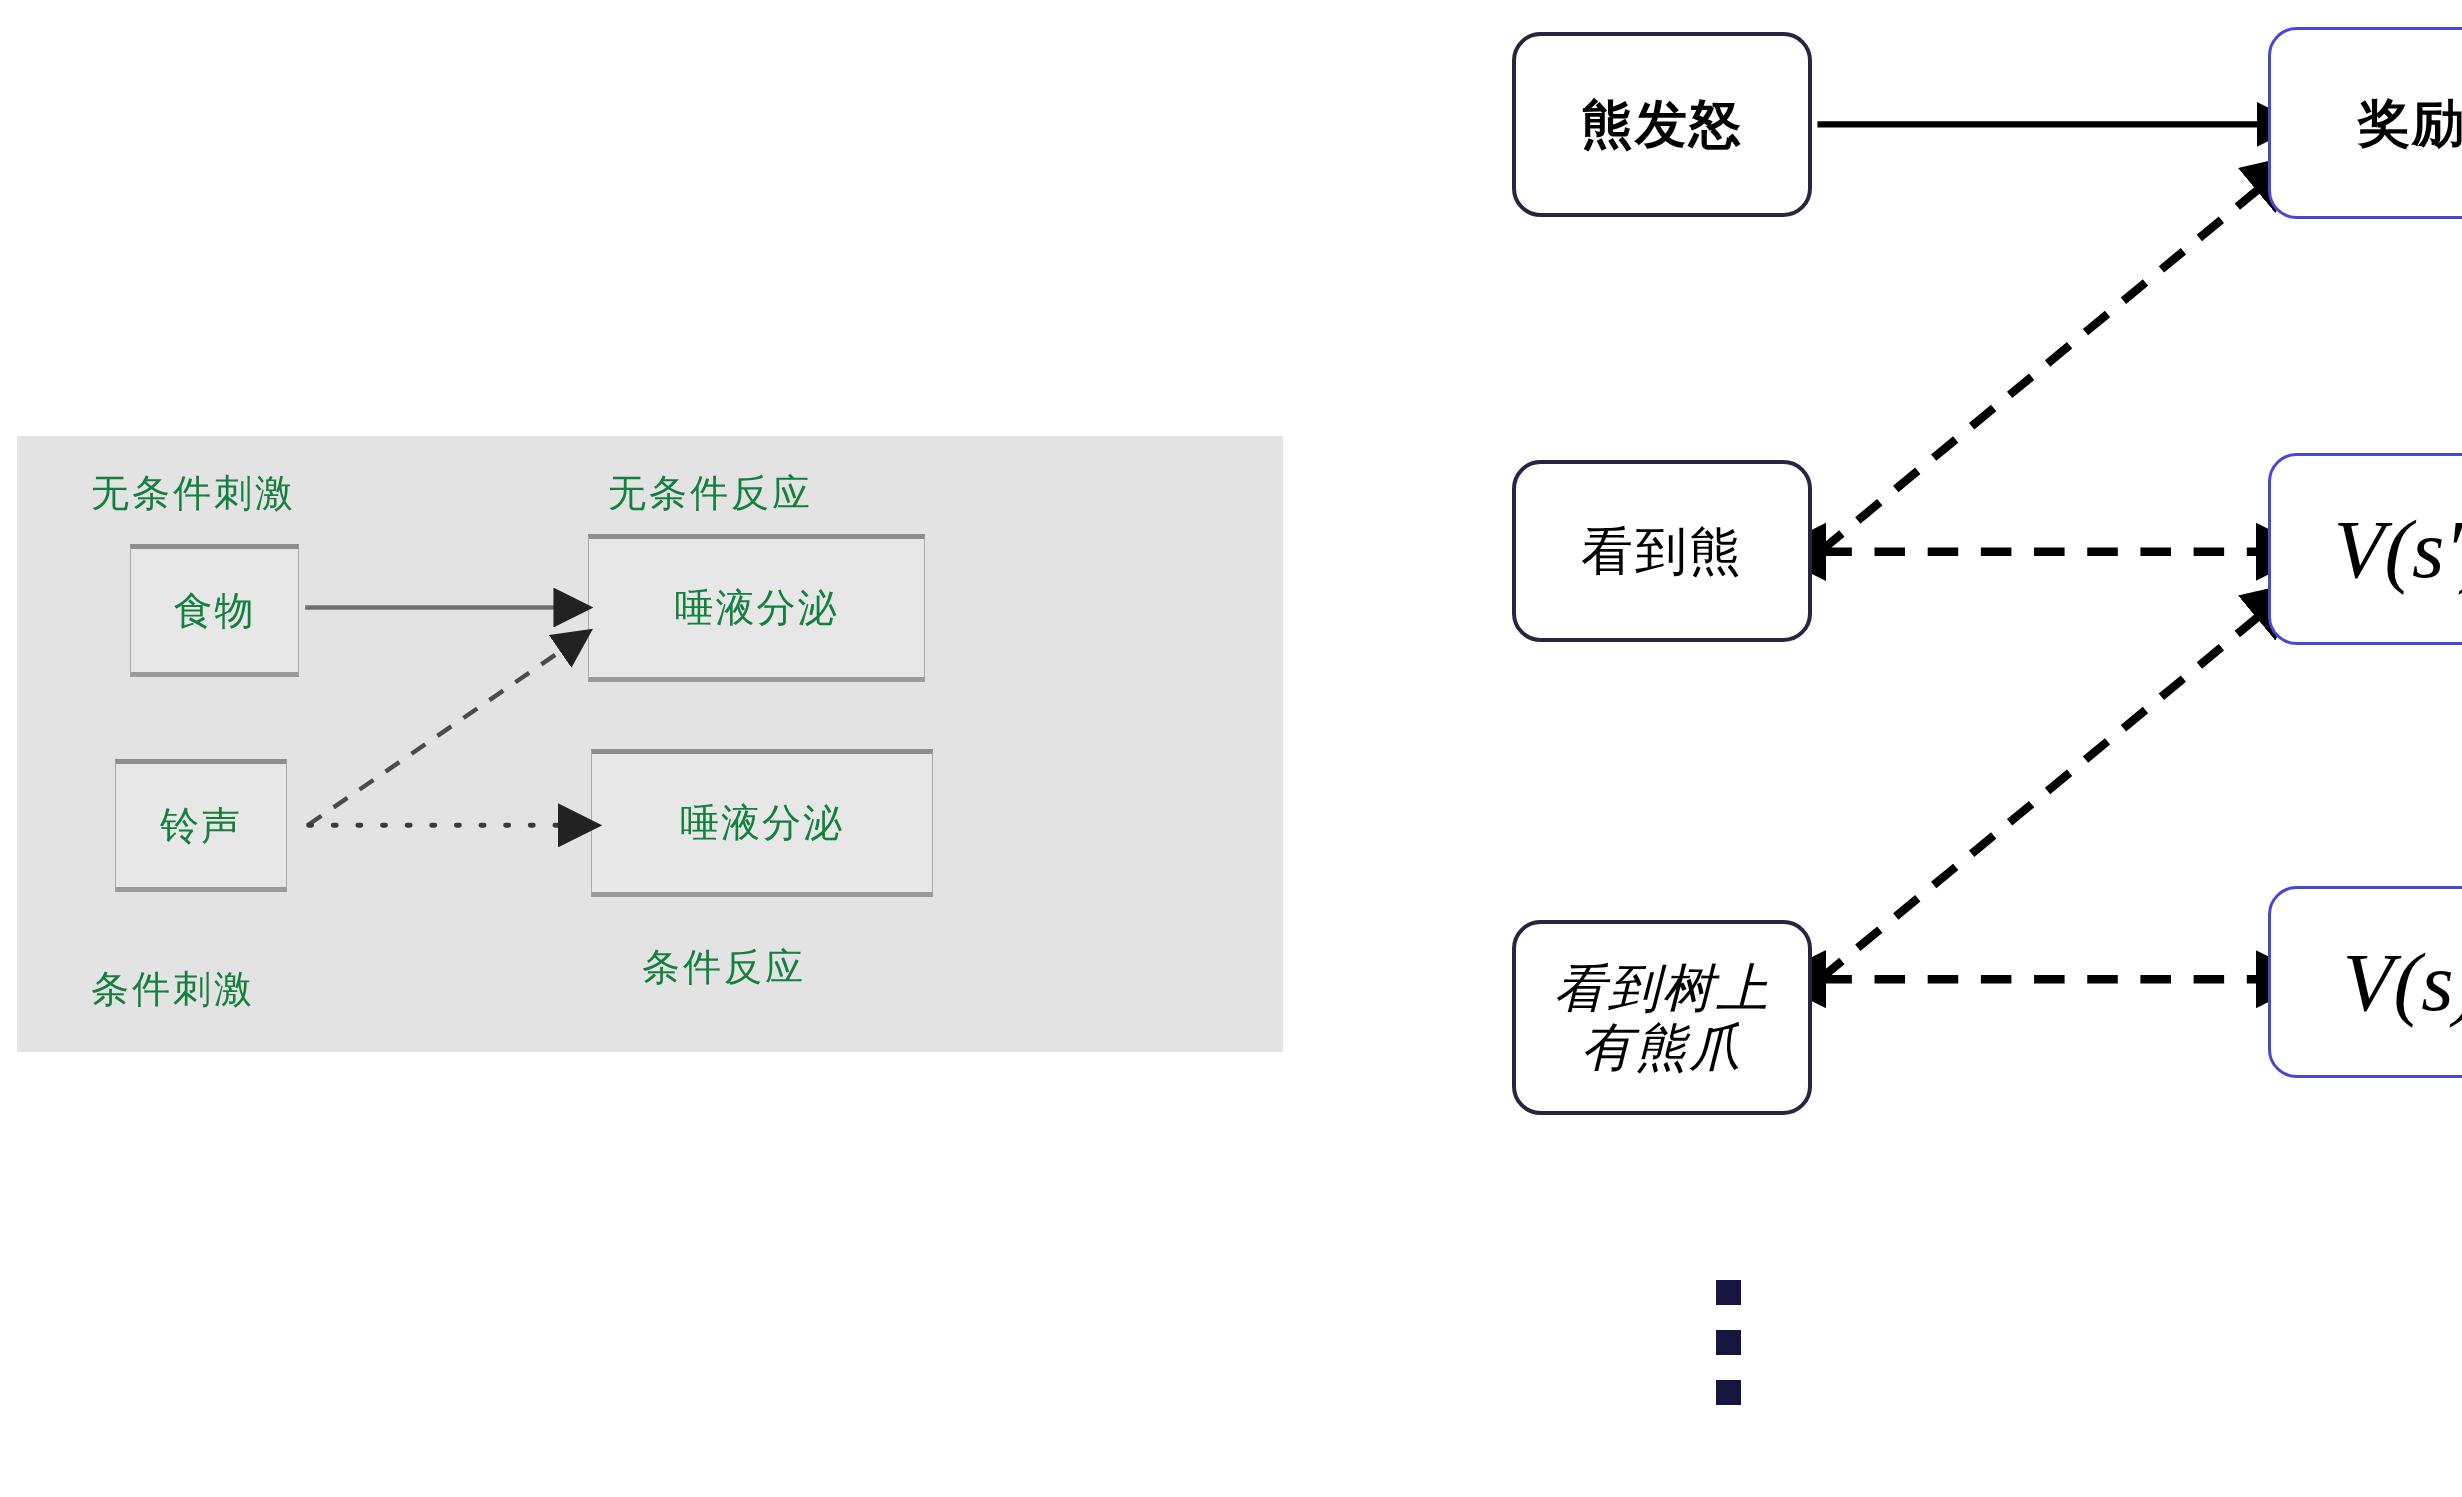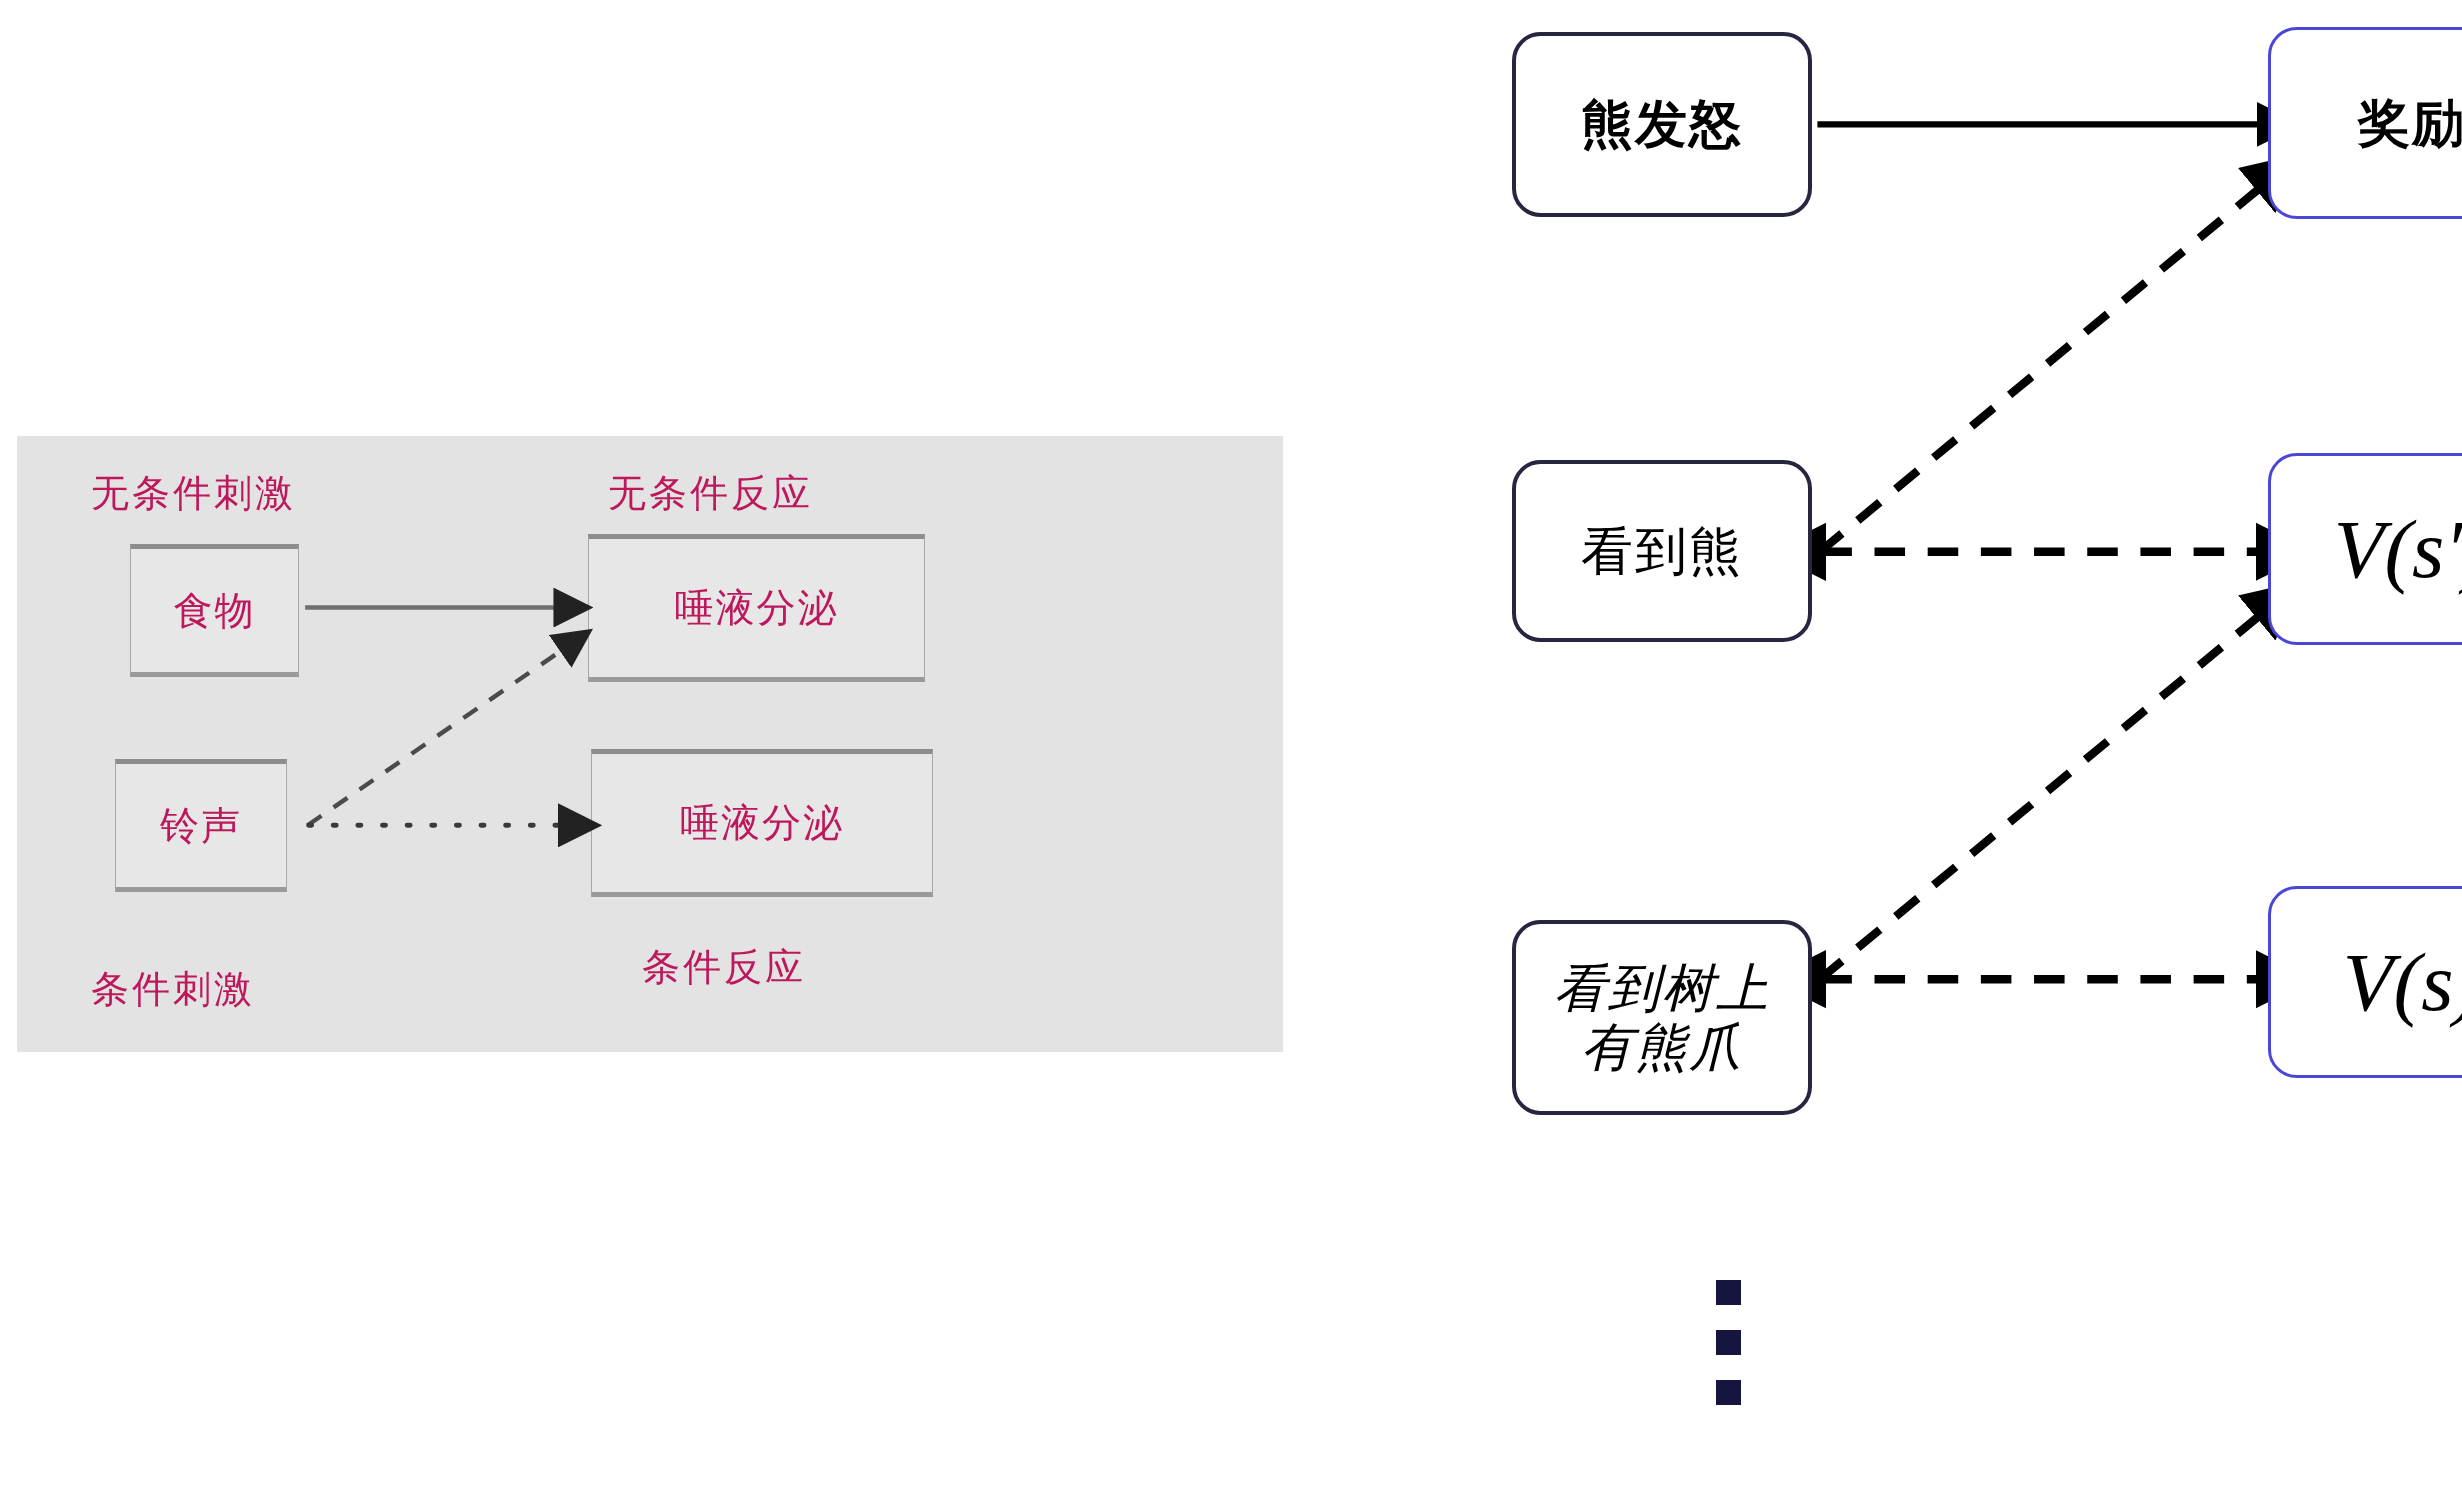--- a/index.html
+++ b/index.html
@@ -8,34 +8,34 @@
     width:3306px;height:1498px;position:relative;overflow:hidden;
   }
   .stage{position:absolute;left:0;top:0;width:3306px;height:1498px;}
 
   
   #pavlov-panel{
     position:absolute;left:17px;top:436px;width:1266px;height:616px;
     background:#e3e3e3;
   }
   .pv-label{
-    position:absolute;color:#be185d;font-size:38px;line-height:1;
+    position:absolute;color:#15803d;font-size:38px;line-height:1;
     letter-spacing:3px;white-space:nowrap;font-weight:400;
   }
   #pv-label-us{left:74px;top:38px;}
   #pv-label-ur{left:591px;top:38px;}
   #pv-label-cs{left:74px;top:512px;margin-top:22px;}
   #pv-label-cr{left:625px;top:512px;}
 
   .pv-box{
     position:absolute;background:#e7e7e7;
     border:1.5px solid #a8a8a8;
     border-top:5.4px solid #8d8d8d;border-bottom:5.4px solid #9a9a9a;
     display:flex;align-items:center;justify-content:center;
-    color:#be185d;font-size:39px;letter-spacing:2px;white-space:nowrap;
+    color:#15803d;font-size:39px;letter-spacing:2px;white-space:nowrap;
   }
   #pv-box-food{left:113px;top:108px;width:167px;height:123px;}
   #pv-box-bell{left:98px;top:323px;width:170px;height:123px;}
   #pv-box-sal1{left:571px;top:98px;width:335px;height:138px;}
   #pv-box-sal2{left:574px;top:313px;width:340px;height:138px;}
 
   .pv-svg{position:absolute;left:0;top:0;width:1266px;height:616px;}
 
   
   #td-diagram{position:absolute;left:1453px;top:0;width:1853px;height:1498px;}

